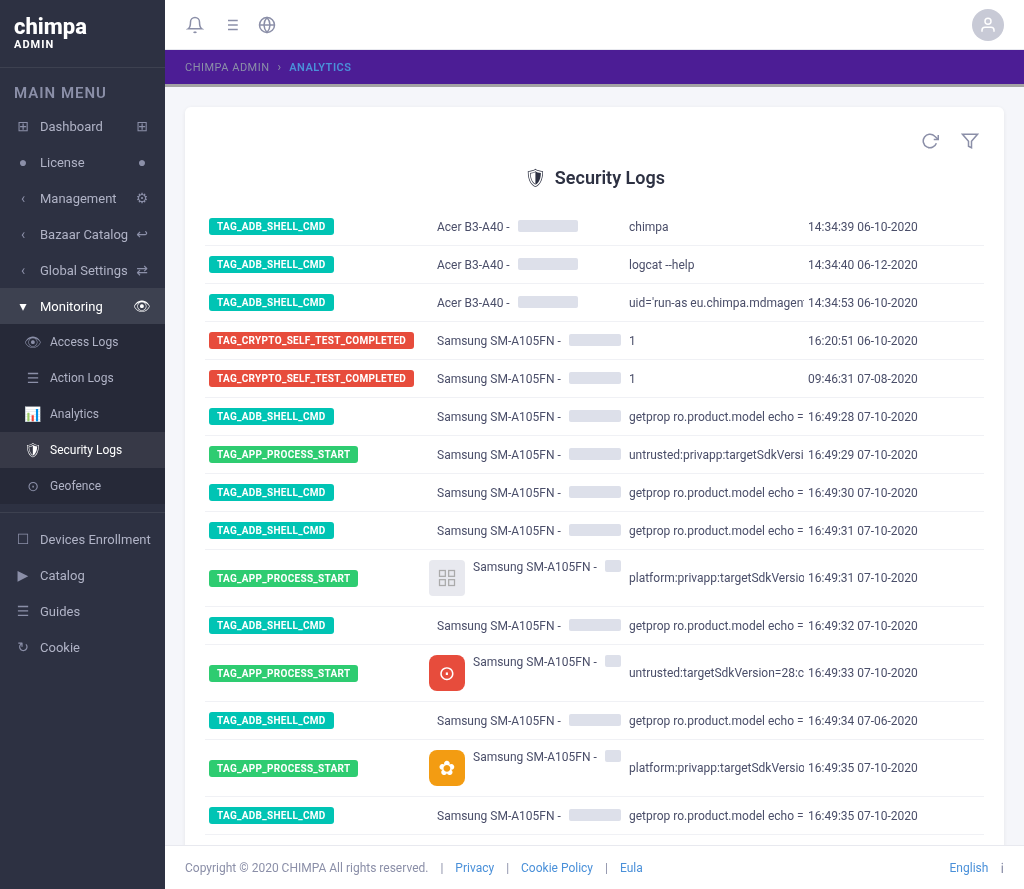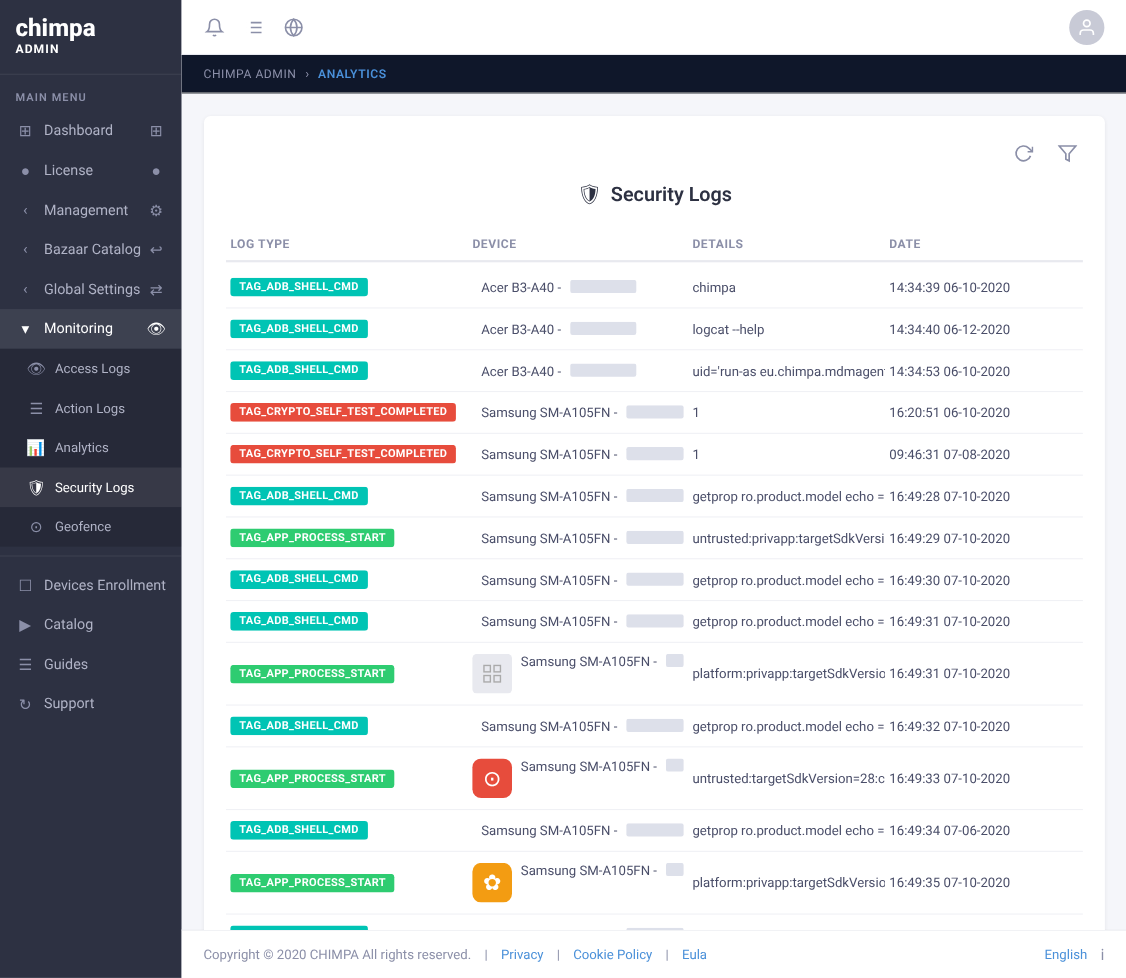--- a/index.html
+++ b/index.html
@@ -3,39 +3,39 @@
   <meta charset="utf-8">
   <style>
     * { margin: 0; padding: 0; box-sizing: border-box; }
     body { font-family: -apple-system, BlinkMacSystemFont, 'Segoe UI', Roboto, sans-serif; display: flex; height: 889px; background: #f5f6fa; overflow: hidden; font-size: 13px; }
 
     
     .sidebar { width: 165px; background: #2d3142; color: #fff; display: flex; flex-direction: column; flex-shrink: 0; height: 889px; overflow-y: auto; }
     .sidebar-logo { padding: 16px 14px; border-bottom: 1px solid rgba(255,255,255,0.08); }
     .logo-text { font-size: 11px; font-weight: 700; color: #fff; letter-spacing: 1px; }
     .logo-chimpa { font-size: 22px; font-weight: 800; color: #fff; line-height: 1; }
-    .sidebar-section-label { padding: 16px 14px 6px; font-size: 10px; color: #8b8fa8; letter-spacing: 1px; font-weight: 600; }
+    .sidebar-section-label { padding: 16px 14px 6px; font-size: 15px; color: #8b8fa8; letter-spacing: 1px; font-weight: 600; }
     .sidebar-item { display: flex; align-items: center; justify-content: space-between; padding: 9px 14px; cursor: pointer; color: #b0b3c6; font-size: 13px; }
     .sidebar-item.active { color: #fff; background: rgba(255,255,255,0.08); }
     .sidebar-item .item-left { display: flex; align-items: center; gap: 8px; }
     .sidebar-item .item-icon { width: 18px; height: 18px; display: flex; align-items: center; justify-content: center; color: #8b8fa8; font-size: 14px; }
     .sidebar-item.active .item-icon { color: #fff; }
     .sidebar-sub { background: rgba(0,0,0,0.15); }
     .sidebar-sub .sidebar-item { padding-left: 24px; font-size: 12px; }
     .sidebar-sub .sidebar-item.active { color: #fff; }
 
     
     .main-area { flex: 1; display: flex; flex-direction: column; overflow: hidden; }
     .topbar { background: #fff; border-bottom: 1px solid #e8e9ef; padding: 0 20px; height: 50px; display: flex; align-items: center; justify-content: space-between; flex-shrink: 0; }
     .topbar-icons { display: flex; gap: 16px; align-items: center; }
     .topbar-icon { width: 20px; height: 20px; color: #8b8fa8; display: flex; align-items: center; justify-content: center; cursor: pointer; font-size: 16px; }
     .topbar-avatar { width: 32px; height: 32px; background: #c8cad6; border-radius: 50%; display: flex; align-items: center; justify-content: center; cursor: pointer; }
 
     
-    .breadcrumb-bar { background: #0f172a; padding: 10px 20px; display: flex; align-items: center; gap: 8px; font-size: 12px; color: #8b8fa8; border-bottom: 1px solid #a3a3a3; flex-shrink: 0; }
+    .breadcrumb-bar { background: #4c1d95; padding: 10px 20px; display: flex; align-items: center; gap: 8px; font-size: 12px; color: #8b8fa8; border-bottom: 3px solid #a3a3a3; flex-shrink: 0; }
     .breadcrumb-link { color: #8b8fa8; text-transform: uppercase; letter-spacing: 0.5px; font-size: 11px; }
     .breadcrumb-sep { color: #8b8fa8; }
     .breadcrumb-current { color: #4a90d9; text-transform: uppercase; letter-spacing: 0.5px; font-size: 11px; font-weight: 600; }
 
     
     .content { flex: 1; overflow-y: auto; padding: 20px; }
     .card { background: #fff; border-radius: 6px; box-shadow: 0 1px 4px rgba(0,0,0,0.07); padding: 20px; }
 
     .card-toolbar { display: flex; justify-content: flex-end; gap: 12px; margin-bottom: 12px; }
     .card-toolbar-icon { width: 28px; height: 28px; display: flex; align-items: center; justify-content: center; cursor: pointer; color: #8b8fa8; font-size: 16px; }
@@ -179,21 +179,21 @@
     </div>
     <div class="sidebar-item">
       <div class="item-left">
         <span class="item-icon">☰</span>
         <span>Guides</span>
       </div>
     </div>
     <div class="sidebar-item">
       <div class="item-left">
         <span class="item-icon">↻</span>
-        <span>Support</span>
+        <span>Cookie</span>
       </div>
     </div>
   </div>
 </nav>
 
 <div class="main-area">
 
   <div class="topbar">
     <div class="topbar-icons">
       <div class="topbar-icon" title="Notifications">
@@ -249,26 +249,20 @@
               <polygon points="22 3 2 3 10 12.46 10 19 14 21 14 12.46 22 3"></polygon>
             </svg>
         </div>
       </div>
 
       <div class="card-title-row">
         <span class="shield-icon">🛡</span>
         <span class="card-title">Security Logs</span>
       </div>
 
-      <div class="table-header">
-        <div class="table-header-cell">LOG TYPE</div>
-        <div class="table-header-cell">DEVICE</div>
-        <div class="table-header-cell">DETAILS</div>
-        <div class="table-header-cell">DATE</div>
-      </div>
 
       <div id="table-body">
           <div class="table-row">
     <div class="table-cell">
       <span class="badge badge-teal">TAG_ADB_SHELL_CMD</span>
     </div>
     <div class="table-cell">
       <div style="width:0"></div>
       <span>Acer B3-A40 -</span>
       <span class="device-redacted" style="width:60px;"></span>

